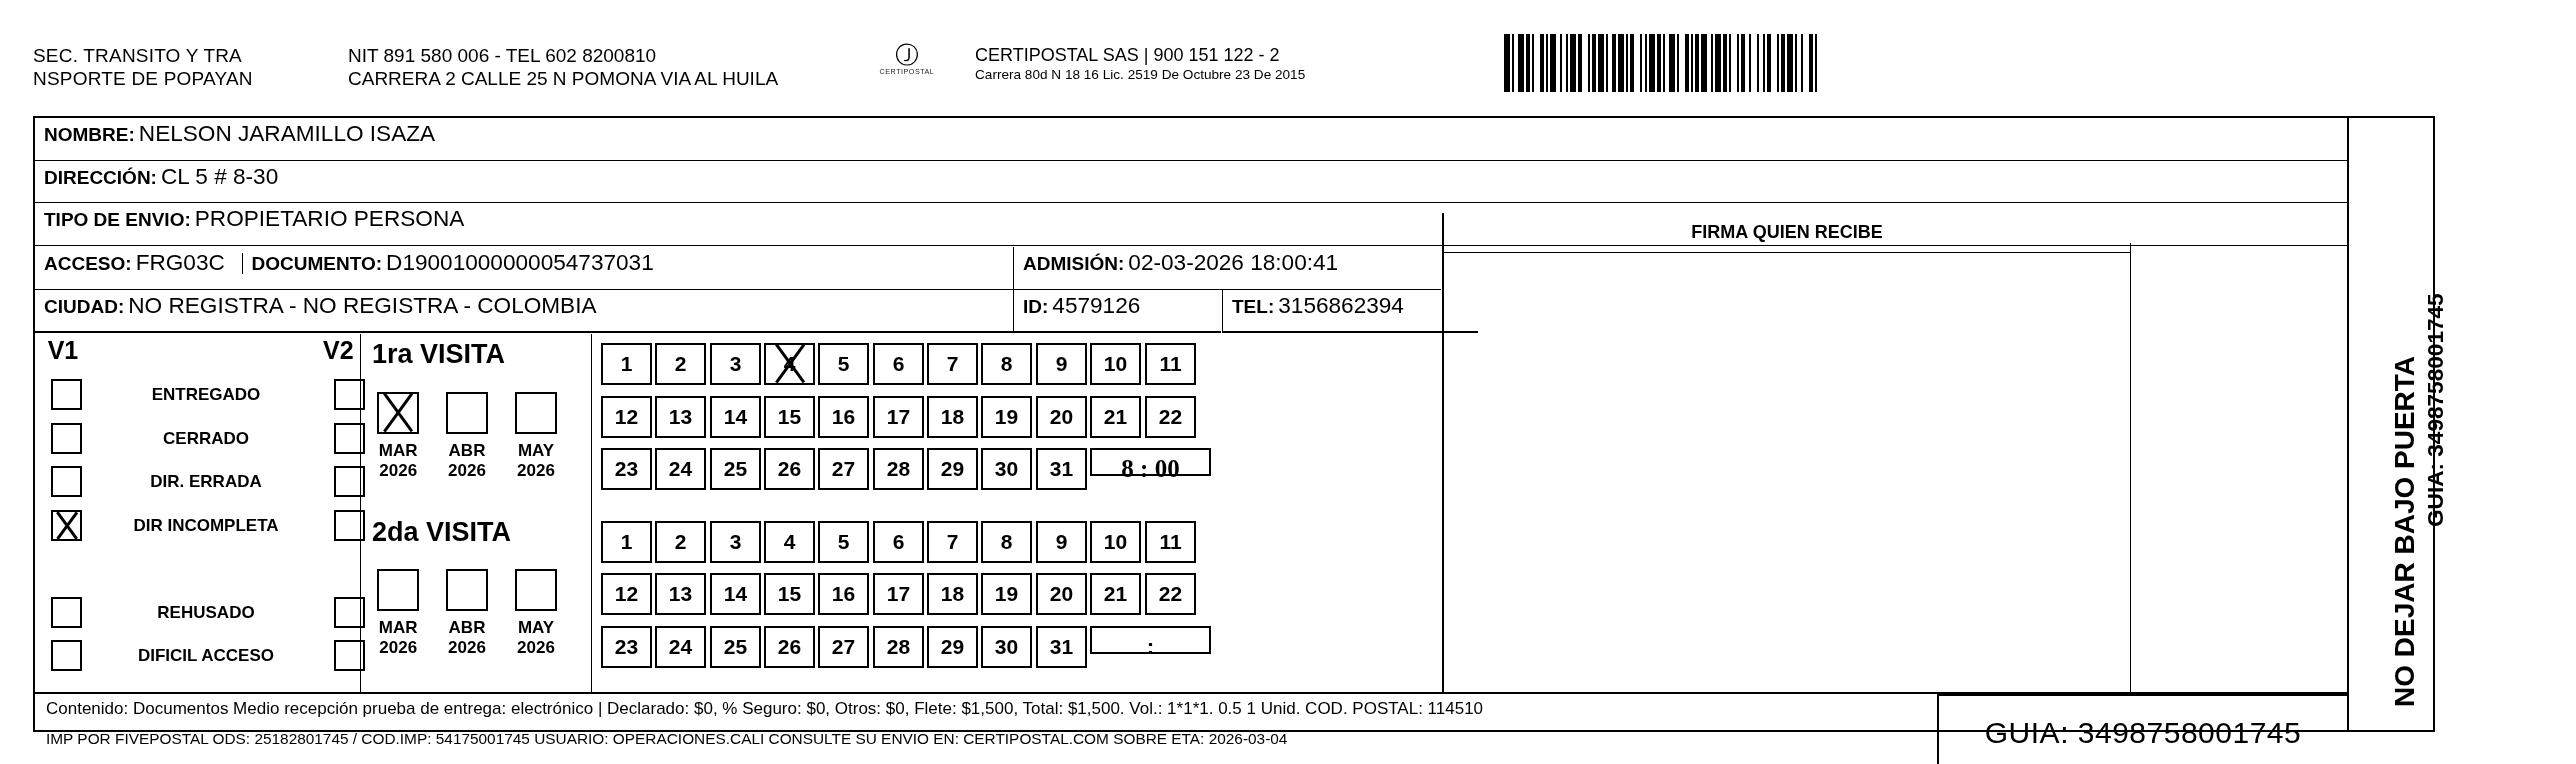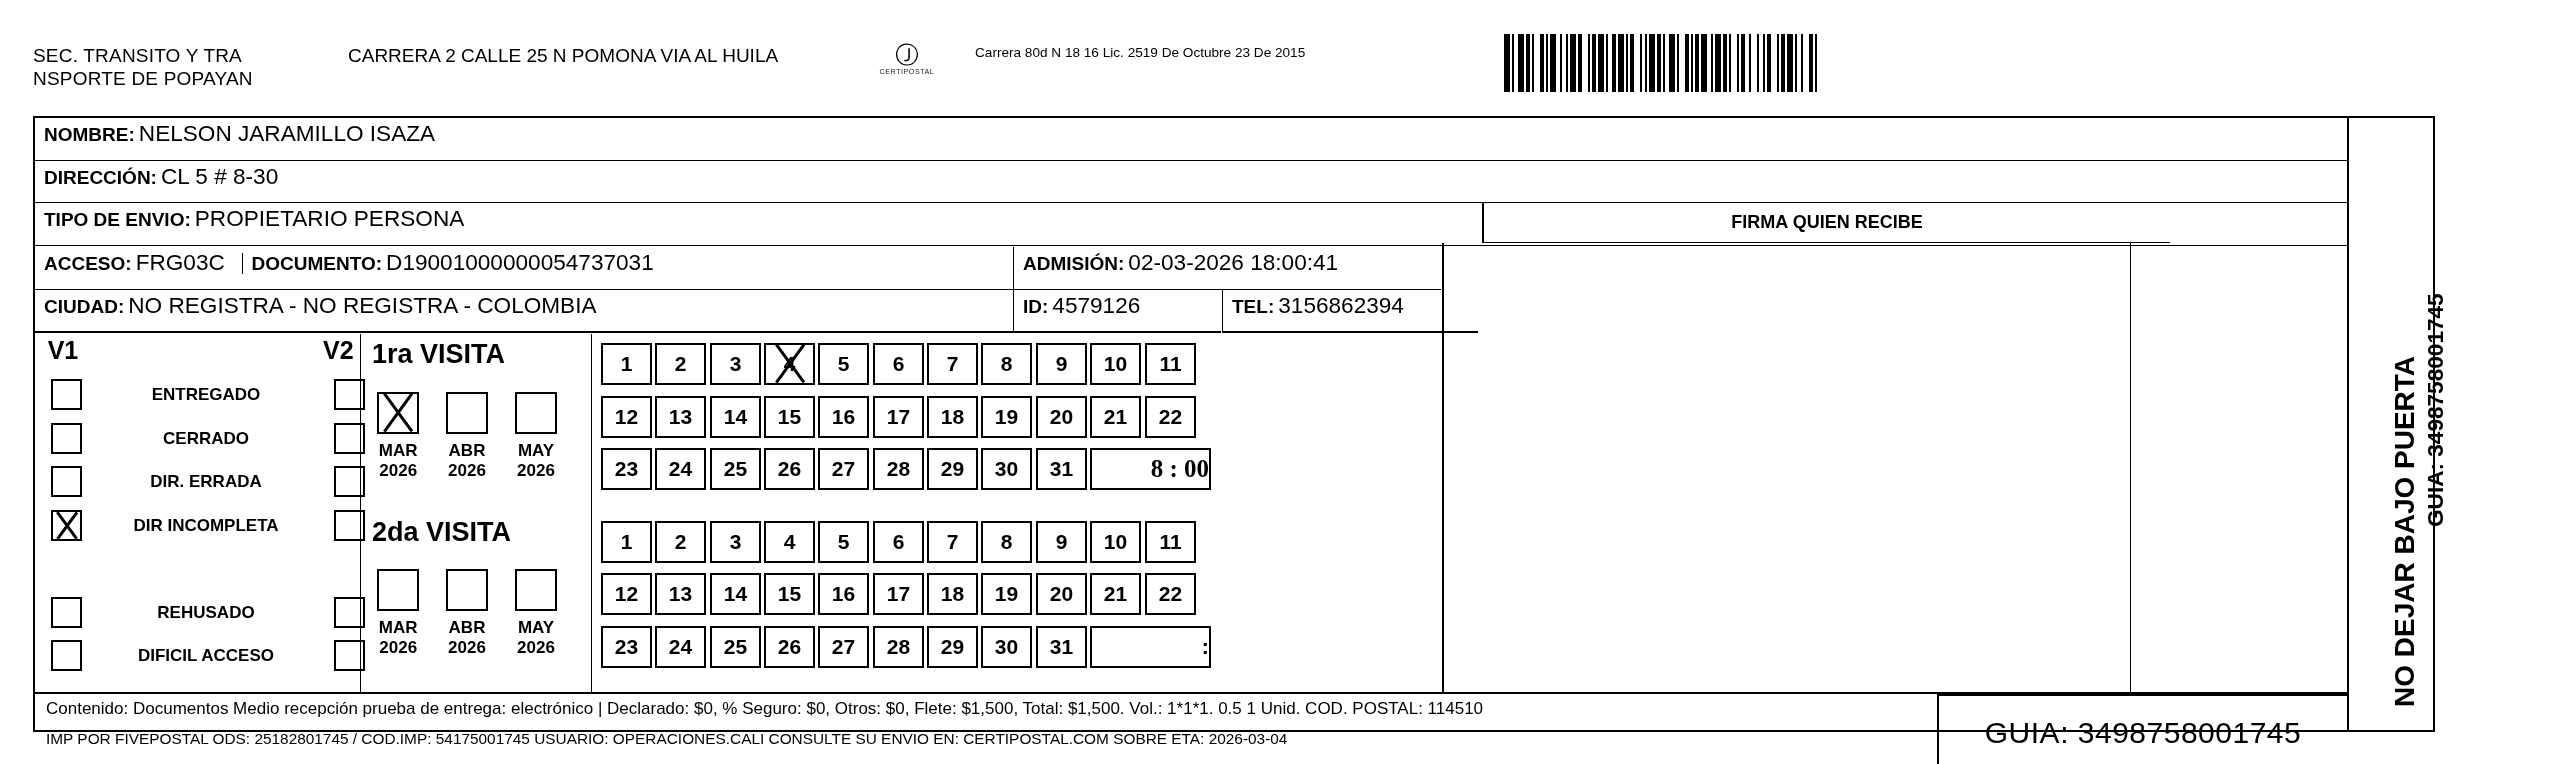--- a/index.html
+++ b/index.html
@@ -33,21 +33,21 @@
   .r-dir{top:43px;width:2312px;height:42px;}
   .r-tipo{top:85px;width:2312px;height:43px;}
   .r-placa{top:129px;width:978px;height:43px;}
   .r-ciudad{top:172px;width:978px;height:43px;border-bottom:2.7px solid #000;}
 
   .r-admision{position:absolute;left:978px;top:129px;width:428px;height:43px;border-left:1.8px solid #000;border-bottom:1.8px solid #000;box-sizing:border-box;}
   .r-id{position:absolute;left:978px;top:172px;width:208px;height:43px;border-left:1.8px solid #000;border-bottom:2.7px solid #000;box-sizing:border-box;}
   .r-tel{position:absolute;left:1187px;top:172px;width:256px;height:43px;border-left:1.8px solid #000;border-bottom:2.7px solid #000;box-sizing:border-box;}
 
   
-  .c-firma{position:absolute;left:1407px;top:85px;width:688px;height:40px;border-left:2.7px solid #000;border-bottom:1.8px solid #000;box-sizing:border-box;text-align:center;margin-left:40px;}
+  .c-firma{position:absolute;left:1407px;top:95px;width:688px;height:40px;border-left:2.7px solid #000;border-bottom:1.8px solid #000;box-sizing:border-box;text-align:center;}
   .c-obs{position:absolute;left:2095px;top:85px;width:217px;height:40px;border-left:1.8px solid #000;border-bottom:1.8px solid #000;box-sizing:border-box;text-align:center;}
   .c-firma-body{position:absolute;left:1407px;top:125px;width:688px;height:451px;border-left:2.7px solid #000;border-bottom:2.7px solid #000;box-sizing:border-box;}
   .c-obs-body{position:absolute;left:2095px;top:125px;width:217px;height:451px;border-left:1.8px solid #000;border-bottom:2.7px solid #000;box-sizing:border-box;}
   .c-firma .t,.c-obs .t{font-weight:bold;font-size:18px;line-height:38px;}
 
   
   .vstrip{position:absolute;left:2312px;top:0;width:87px;height:613px;box-sizing:border-box;border-left:2.7px solid #000;}
   .vrot{position:absolute;transform-origin:left top;white-space:nowrap;font-weight:bold;}
   .vrot.big{font-size:28px;}
   .vrot.small{font-size:22.6px;}
@@ -68,48 +68,50 @@
   .xmark:before{transform:translateX(-50%) rotate(36deg);}
   .xmark:after{transform:translateX(-50%) rotate(-36deg);}
 
   .colVisit{position:absolute;top:0;left:326px;width:231px;height:360px;border-right:1.8px solid #000;box-sizing:border-box;}
   .visit-title{position:absolute;left:11px;font-weight:bold;font-size:27px;}
   .mbox{position:absolute;width:42px;height:42px;border:2.7px solid #000;box-sizing:border-box;}
   .mlbl{position:absolute;width:60px;text-align:center;font-weight:bold;font-size:17px;line-height:20px;}
 
   .colDays{position:absolute;top:0;left:557px;width:850px;height:360px;box-sizing:border-box;}
   .day{position:absolute;width:51px;height:42px;border:2.7px solid #000;box-sizing:border-box;text-align:center;font-weight:bold;font-size:21px;line-height:37px;}
-  .timebox{position:absolute;width:121px;height:42px;border:2.7px solid #000;box-sizing:border-box;text-align:right;font-weight:bold;font-size:22.6px;line-height:37px;}
+  .timebox{position:absolute;width:121px;height:28px;border:2.7px solid #000;box-sizing:border-box;text-align:center;font-weight:bold;font-size:22.6px;line-height:37px;}
   .hw{font-family:"Liberation Serif", serif;font-size:25px;}
 
   
   .foot{position:absolute;left:0;top:576px;width:1902px;height:80px;box-sizing:border-box;}
   .foot .f1{position:absolute;left:11px;top:5.4px;font-size:17px;white-space:nowrap;}
   .foot .f2{position:absolute;left:11px;top:36px;font-size:15.4px;white-space:nowrap;}
   .guia-box{position:absolute;left:1902px;top:576px;width:410px;height:78px;border-left:2.7px solid #000;border-top:2.7px solid #000;box-sizing:border-box;text-align:center;}
   .guia-box .g{font-size:30px;line-height:74px;letter-spacing:0.5px;}
 </style>
 </head>
 <body>
 
 <div id="sheet">
 
   <div class="hdr">
     <div class="hdr-sender">
       <div>SEC. TRANSITO Y TRA</div>
       <div>NSPORTE DE POPAYAN</div>
     </div>
     <div class="hdr-nit">
+      <div>NIT 891 580 006 - TEL 602 8200810</div>
       <div>CARRERA 2 CALLE 25 N POMONA VIA AL HUILA</div>
     </div>
     <div class="hdr-logo">
       <div class="mark">Ⓙ</div>
       <div class="mtxt">CERTIPOSTAL</div>
     </div>
     <div class="hdr-company">
+      <div class="l1">CERTIPOSTAL SAS | 900 151 122 - 2</div>
       <div class="l2">Carrera 80d N 18 16  Lic. 2519 De Octubre 23 De 2015</div>
     </div>
   </div>
 
   <div class="barcode" id="barcode">
       <i style="left: 0px; width: 6px;"></i>
       <i style="left: 8px; width: 2px;"></i>
       <i style="left: 14px; width: 6px;"></i>
       <i style="left: 22px; width: 4px;"></i>
       <i style="left: 28px; width: 2px;"></i>

